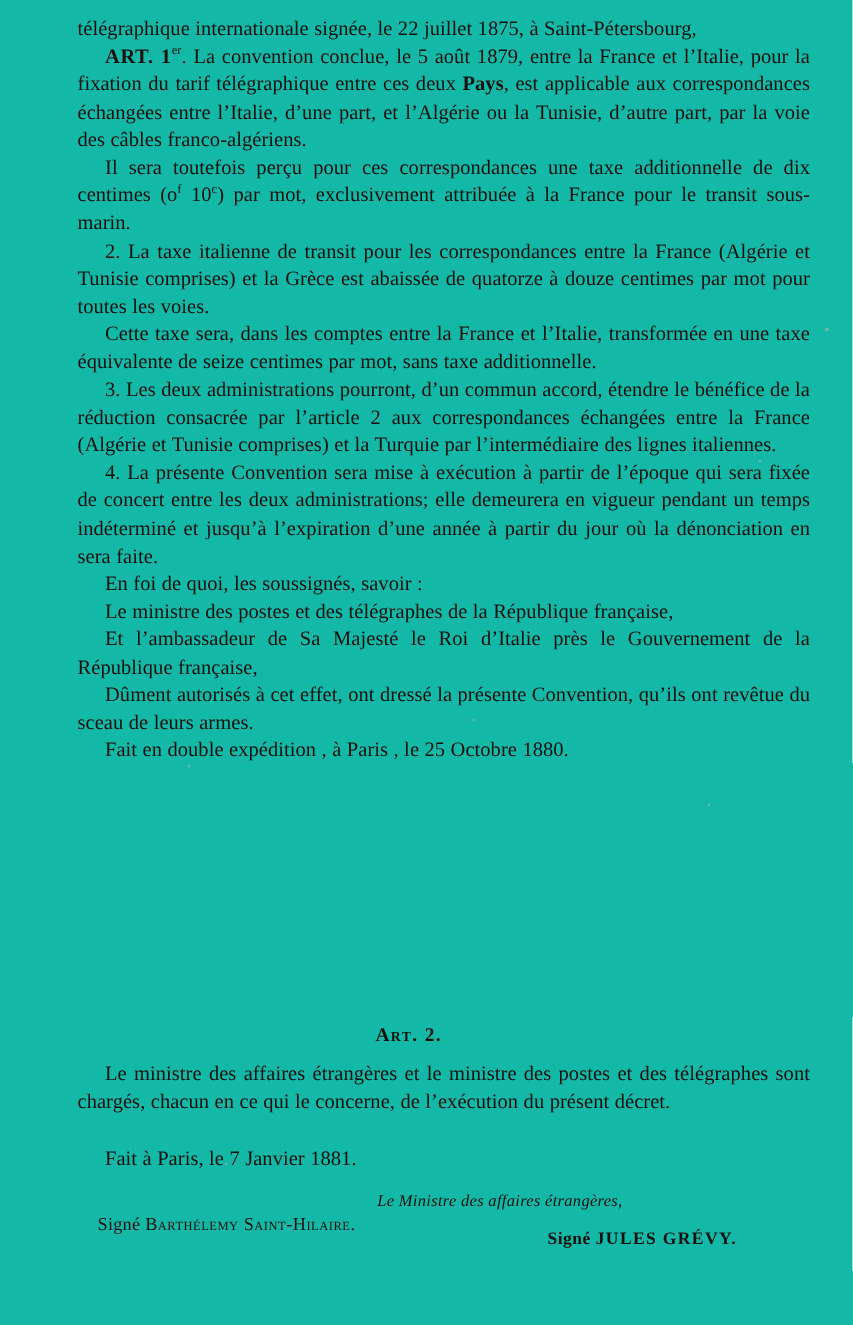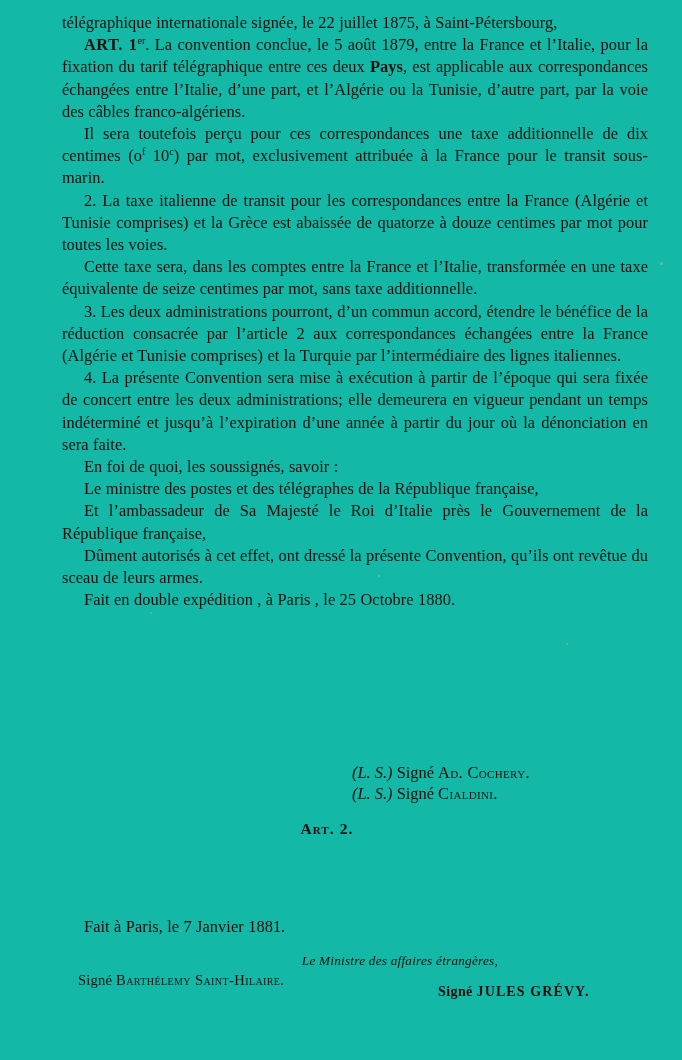--- a/index.html
+++ b/index.html
@@ -186,35 +186,26 @@
     <p class="para indent">Le ministre des postes et des télégraphes de la République française,</p>
 
     <p class="para indent">Et l’ambassadeur de Sa Majesté le Roi d’Italie près le Gouvernement de la République française,</p>
 
     <p class="para indent">Dûment autorisés à cet effet, ont dressé la présente Convention, qu’ils ont revêtue du sceau de leurs armes.</p>
 
     <p class="para indent">Fait en double expédition , à Paris , le 25 Octobre 1880.</p>
 
   </div>
 
-  <div class="sig-block">
-    <div class="sig-line">
-      <span class="sig-ls">(L. S.)</span>
-      <span>Signé</span>
-      <span class="sig-name">Ad. Cochery.</span>
-    </div>
-    <div class="sig-line">
-      <span class="sig-ls">(L. S.)</span>
-      <span>Signé</span>
-      <span class="sig-name">Cialdini.</span>
-    </div>
-  </div>
 
   <div class="art2-heading">Art. 2.</div>
 
+  <div class="block-art2">
+    <p class="para indent">Le ministre des affaires étrangères et le ministre des postes et des télégraphes sont chargés, chacun en ce qui le concerne, de l’exécution du présent décret.</p>
+  </div>
 
   <div class="block-fait">
     <p class="para indent">Fait à Paris, le 7 Janvier 1881.</p>
   </div>
 
   <div class="grevy">
     <span>Signé</span>
     <span class="nm">JULES GRÉVY.</span>
   </div>
 

